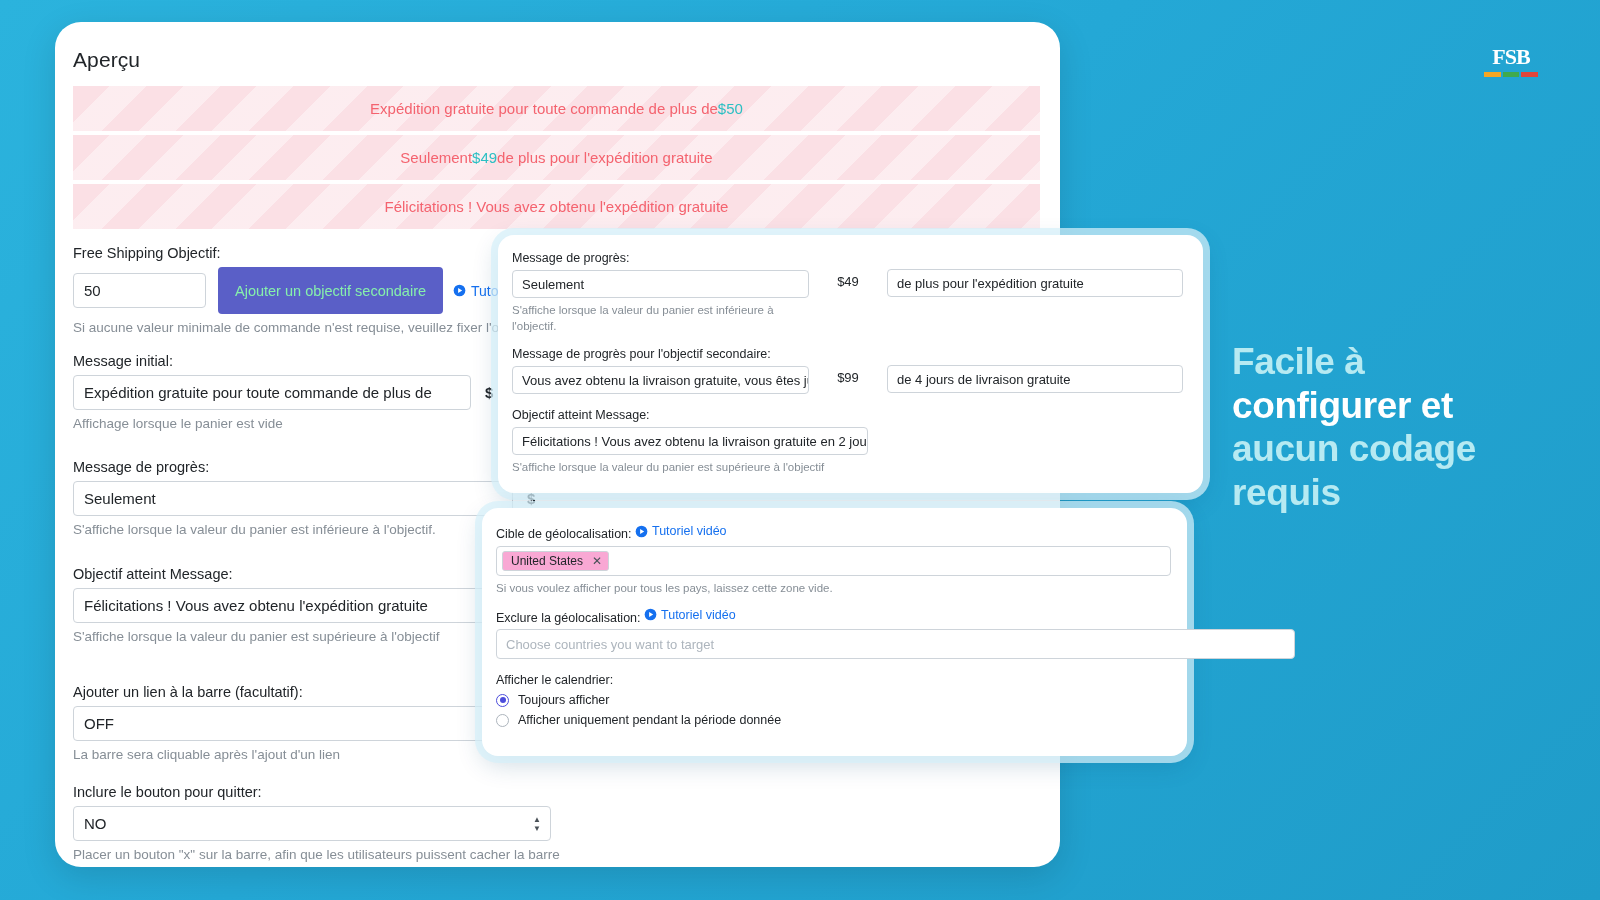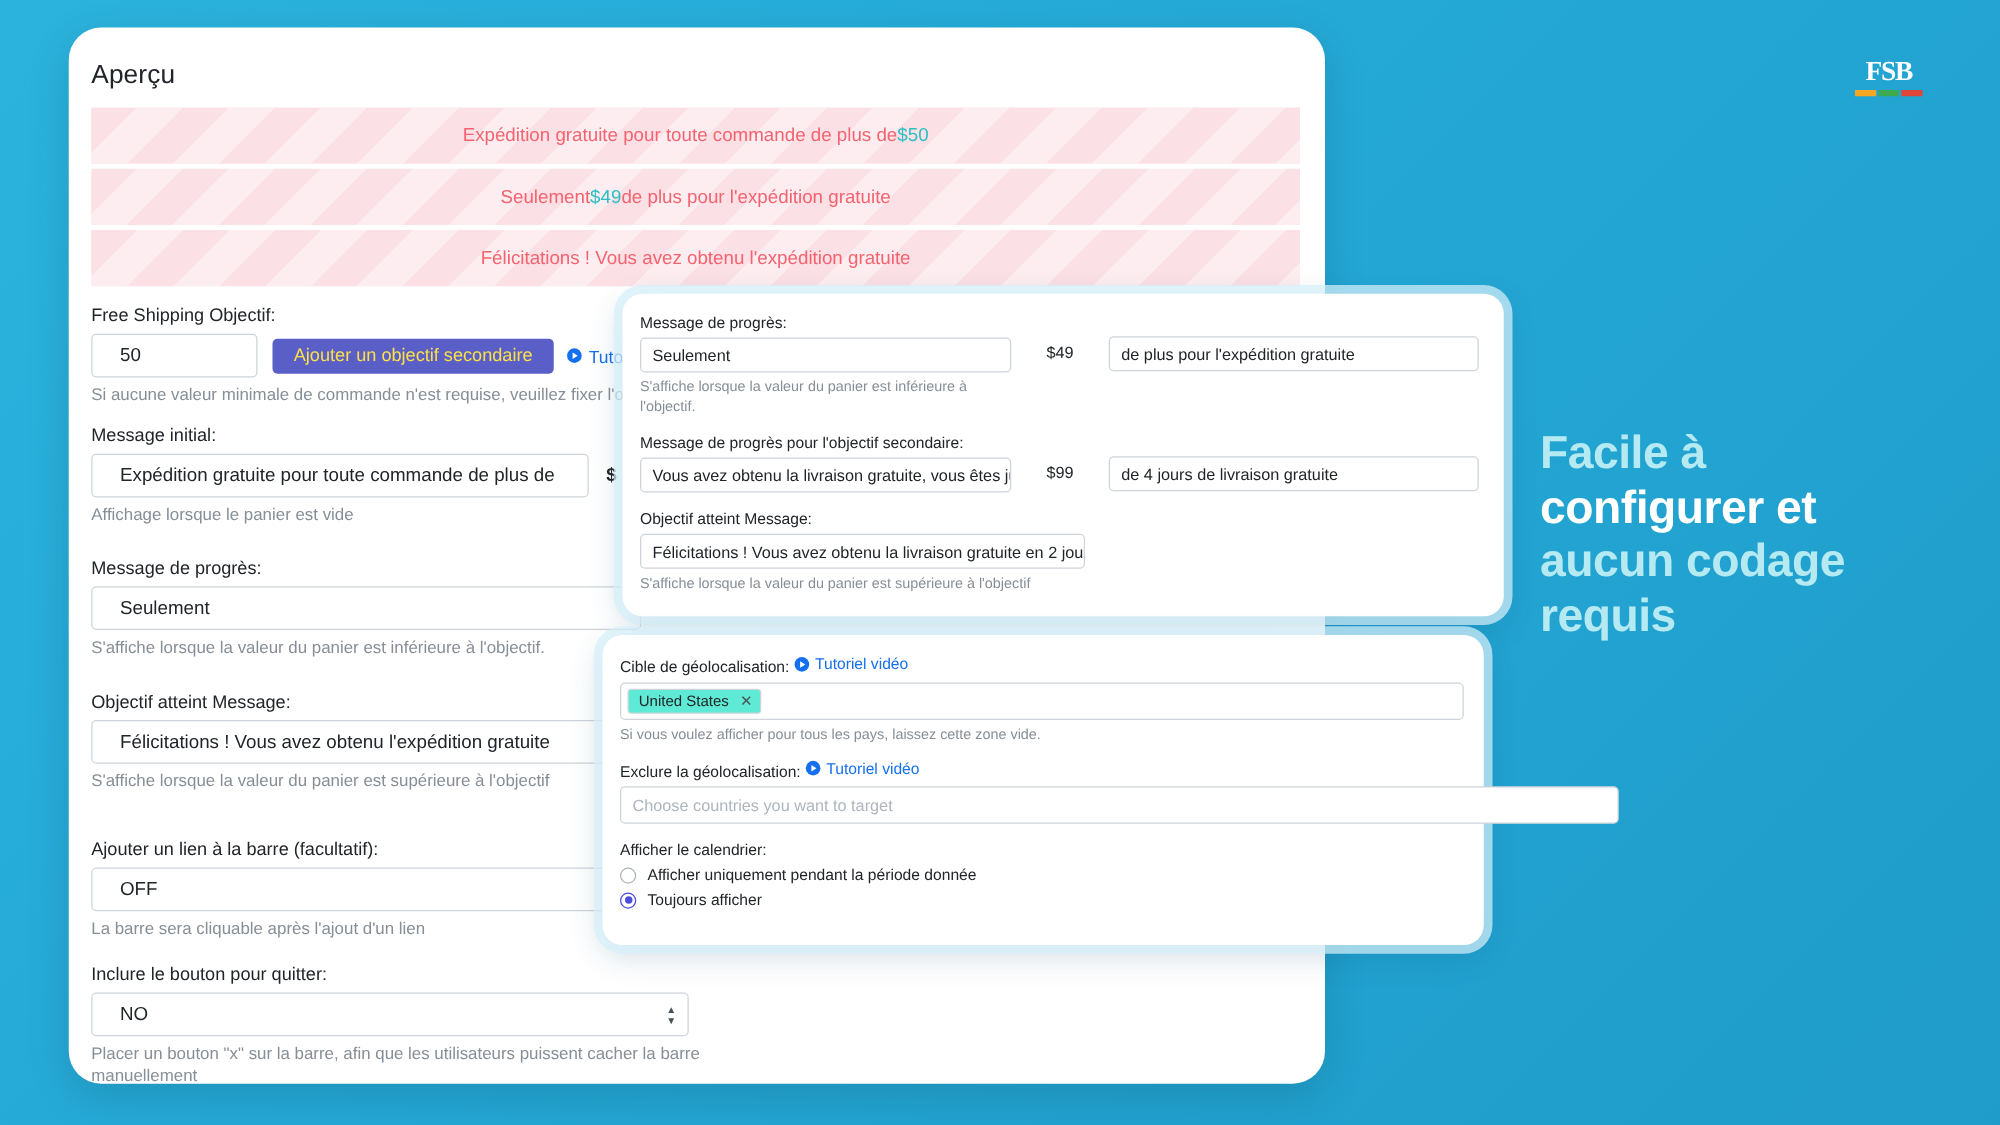--- a/index.html
+++ b/index.html
@@ -48,27 +48,27 @@
   .field-label {
     font-size: 14.5px; color: #212529; margin-bottom: 6px; display: block;
   }
   .hint {
     font-size: 13.5px; color: #868e96; line-height: 1.35; margin-top: 5px;
     max-width: 500px;
   }
   .txt-input {
     height: 35px; border: 1px solid #ced4da; border-radius: 4px;
     background: #fff; font-size: 15px; color: #212529;
-    padding: 0 22px; display: flex; align-items: center;
+    padding: 0 10px; display: flex; align-items: center;
     white-space: nowrap; overflow: hidden;
   }
   .row { display: flex; align-items: center; gap: 0; }
   .goal-input { width: 133px; }
   .btn-primary {
-    height: 28px; background: #5a5fc7; color: #fde047; border: none;
+    height: 47px; background: #5a5fc7; color: #86efac; border: none;
     border-radius: 4px; font-size: 14.5px; padding: 0 17px;
     margin-left: 12px; cursor: pointer;
     font-family: "Liberation Sans", sans-serif;
   }
   .tutorial-link {
     display: inline-flex; align-items: center; gap: 5px;
     color: #1570ef; font-size: 14px; margin-left: 10px; white-space: nowrap;
   }
   .play-icon { width: 13px; height: 13px; display: inline-block; }
   .dollar { font-size: 15px; color: #212529; margin-left: 14px; font-weight: 700; }
@@ -117,21 +117,21 @@
     display: inline-flex; align-items: center; gap: 4px;
     color: #1570ef; font-size: 12.5px;
   }
 
   .tag-field {
     height: 30px; border: 1px solid #ced4da; border-radius: 4px;
     display: flex; align-items: center; padding: 0 5px; background: #fff;
   }
   .tag {
     display: inline-flex; align-items: center; gap: 9px;
-    background: #5eead4; border: 1px solid #ced4da; border-radius: 3px;
+    background: #f9a8d4; border: 1px solid #ced4da; border-radius: 3px;
     font-size: 12px; color: #212529; padding: 2px 6px 2px 8px;
   }
   .tag .x { color: #495057; font-size: 12px; cursor: pointer; }
 
   .radio-row { display: flex; align-items: center; gap: 9px; margin-top: 6px; }
   .radio {
     width: 13px; height: 13px; border-radius: 50%;
     border: 1px solid #adb5bd; background: #fff; flex: none;
     display: flex; align-items: center; justify-content: center;
   }
@@ -313,26 +313,26 @@
           </svg>
           <span>Tutoriel vidéo</span>
         </a>
       </span>
       <div class="fp-input placeholder" style="width:799px;height:30px">Choose countries you want to target</div>
     </div>
 
     <div style="margin-top:14px">
       <span class="fp-label" style="font-weight:400">Afficher le calendrier:</span>
       <div class="radio-row">
+        <span class="radio checked"></span>
+        <span class="radio-label">Toujours afficher</span>
+      </div>
+      <div class="radio-row">
         <span class="radio"></span>
         <span class="radio-label">Afficher uniquement pendant la période donnée</span>
-      </div>
-      <div class="radio-row">
-        <span class="radio checked"></span>
-        <span class="radio-label">Toujours afficher</span>
       </div>
     </div>
 
   </div>
 </div>
 
 <div id="fsb-logo">
   <div class="wordmark">FSB</div>
   <div class="bars">
     <span style="background:#f5a623"></span>

